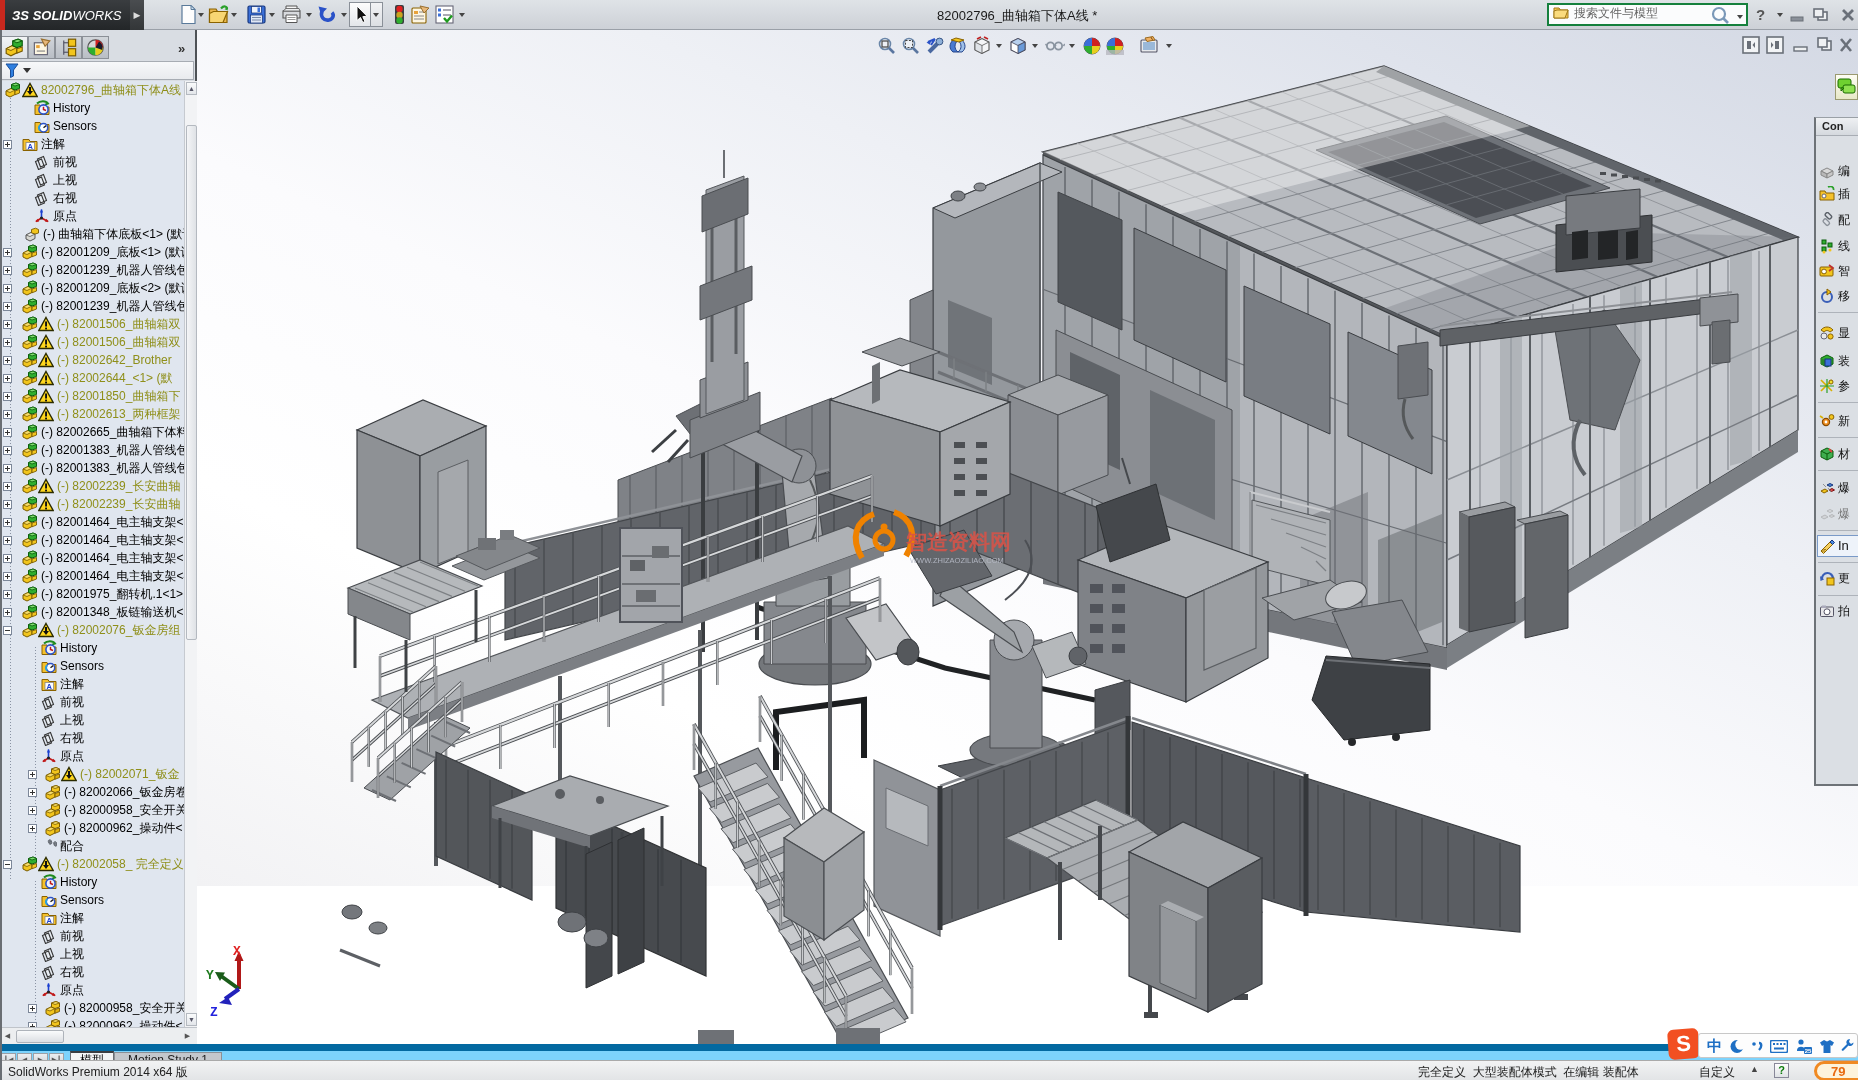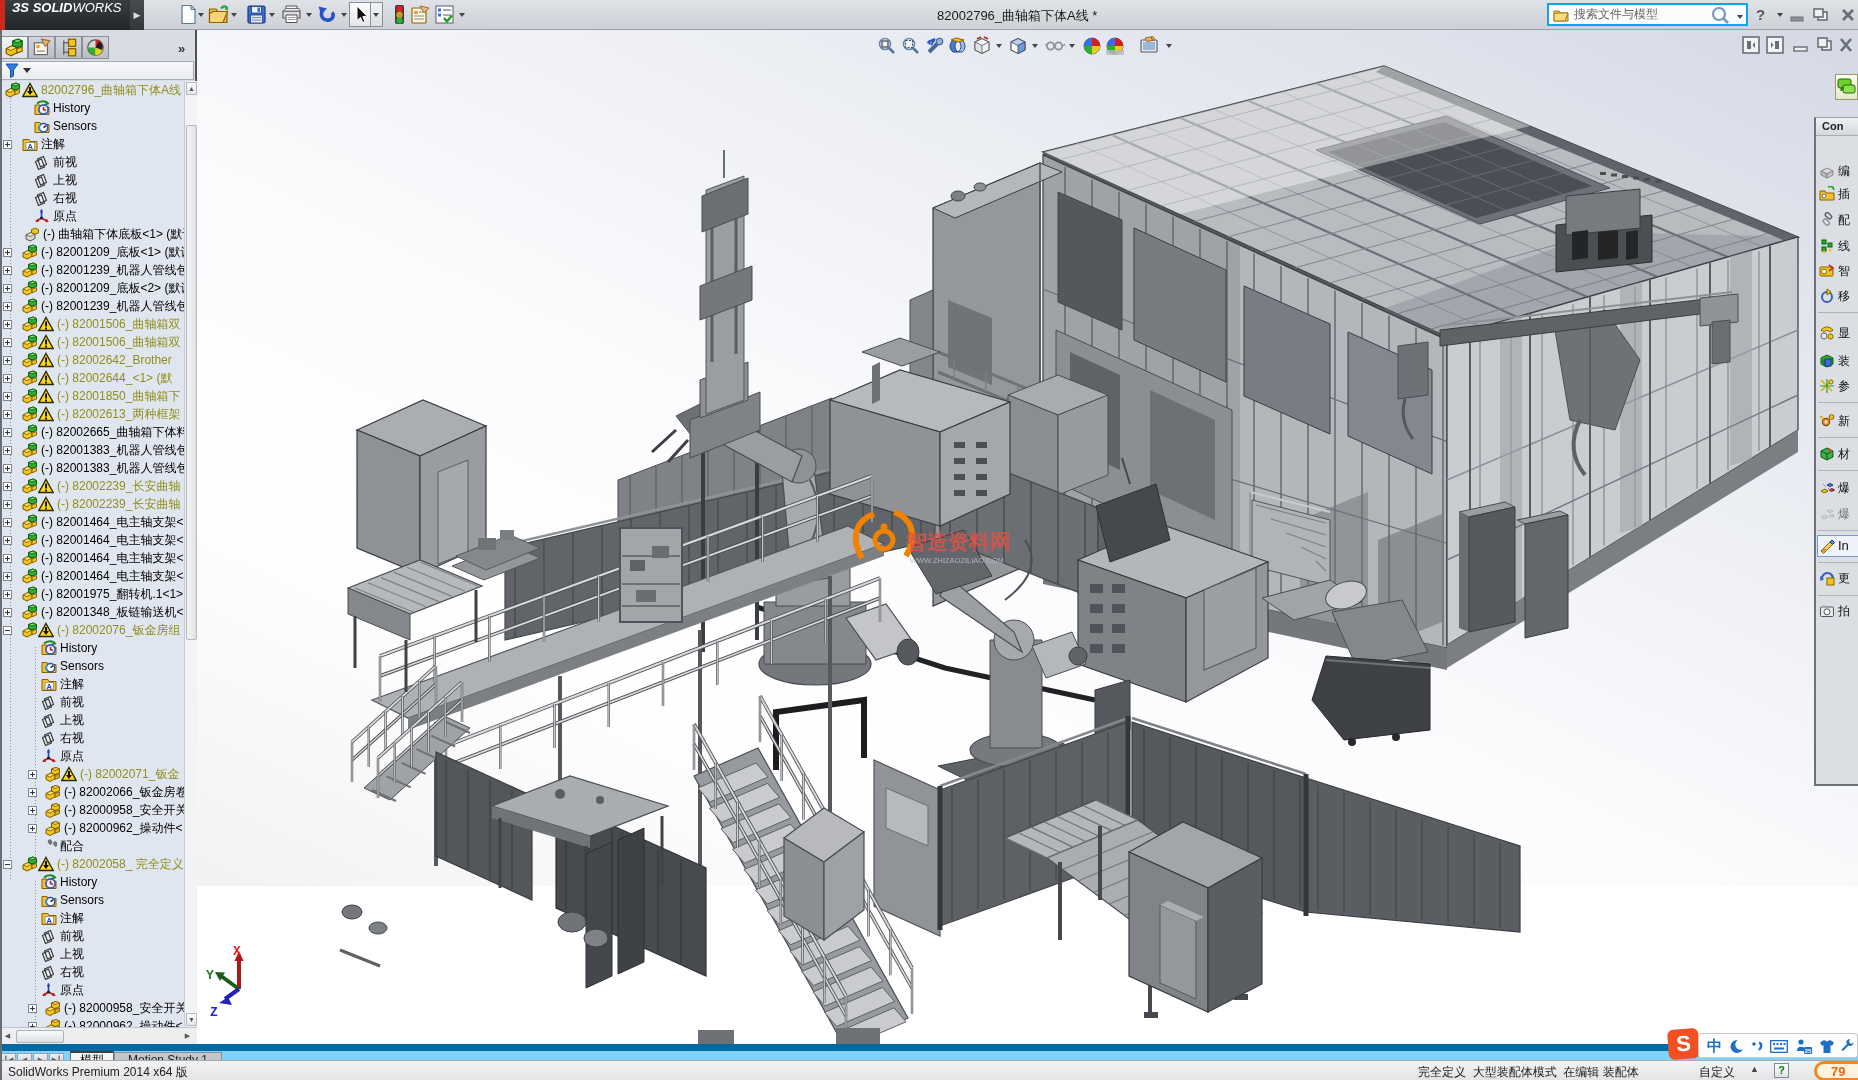--- a/index.html
+++ b/index.html
@@ -1,24 +1,24 @@
 <!DOCTYPE html>
 <html><head><meta charset="utf-8"><style>
 *{box-sizing:border-box;margin:0;padding:0}
 html,body{width:1858px;height:1080px;overflow:hidden;font-family:"Liberation Sans",sans-serif}
 .abs{position:absolute}
 #titlebar{position:absolute;left:0;top:0;width:1858px;height:30px;background:linear-gradient(#dfe3e7,#cdd1d7);border-bottom:1px solid #9aa0a8}
-#logo{position:absolute;left:0;top:0;width:130px;height:30px;background:linear-gradient(#3a3d40,#232628);display:flex;}
+#logo{position:absolute;left:0;top:0;width:130px;height:30px;background:linear-gradient(#3a3d40,#232628);display:flex;align-items:center}
 #logored{position:absolute;left:0;top:0;width:5px;height:30px;background:#c8281e}
 #logotxt{color:#fff;font-size:13px;font-weight:bold;margin-left:12px;letter-spacing:0;font-style:italic;white-space:nowrap}
 #logotab{position:absolute;left:130px;top:0;width:14px;height:30px;background:linear-gradient(#4a4d50,#333638);color:#ddd;font-size:9px;line-height:30px;text-align:center}
 .qi{position:absolute;top:4px;width:21px;height:21px}
 .dd{position:absolute;top:13px;width:0;height:0;border-left:3.5px solid transparent;border-right:3.5px solid transparent;border-top:4px solid #444}
 #doctitle{position:absolute;left:937px;top:7px;font-size:13px;color:#1a1a1a}
-#searchbox{position:absolute;left:1547px;top:3px;width:201px;height:23px;background:#fbfcfd;border:2px solid #0ea5e9;display:flex;align-items:center}
+#searchbox{position:absolute;left:1547px;top:3px;width:201px;height:23px;background:#fbfcfd;border:2px solid #15803d;display:flex;align-items:flex-start}
 #searchbox span{color:#666;font-size:12px;margin-left:5px}
 .tbtn{position:absolute;top:6px;color:#555;font-size:14px}
 #leftpanel{position:absolute;left:0;top:30px;width:197px;height:1014px;background:#d9dde3;border-right:2px solid #4e5256}
 #paneltabs{position:absolute;left:0;top:36px;height:23px;width:197px}
 .ptab{position:absolute;top:0;width:27px;height:23px;border:1px solid #8b9097;background:linear-gradient(#d2d6db,#b9bec5)}
 .ptab.on{background:linear-gradient(#f2f4f6,#dde1e6)}
 #filterrow{position:absolute;left:1px;top:61px;width:193px;height:19px;background:linear-gradient(#f7f8fa,#e9ebee);border:1px solid #a7acb3}
 #tree{position:absolute;left:0;top:81px;width:185px;height:946px;background:#e0e6ef;overflow:hidden;font-size:12px;color:#000}
 .r{position:relative;height:18px;display:flex;align-items:center;white-space:nowrap;overflow:visible}
 .r .t{margin-left:3px}

